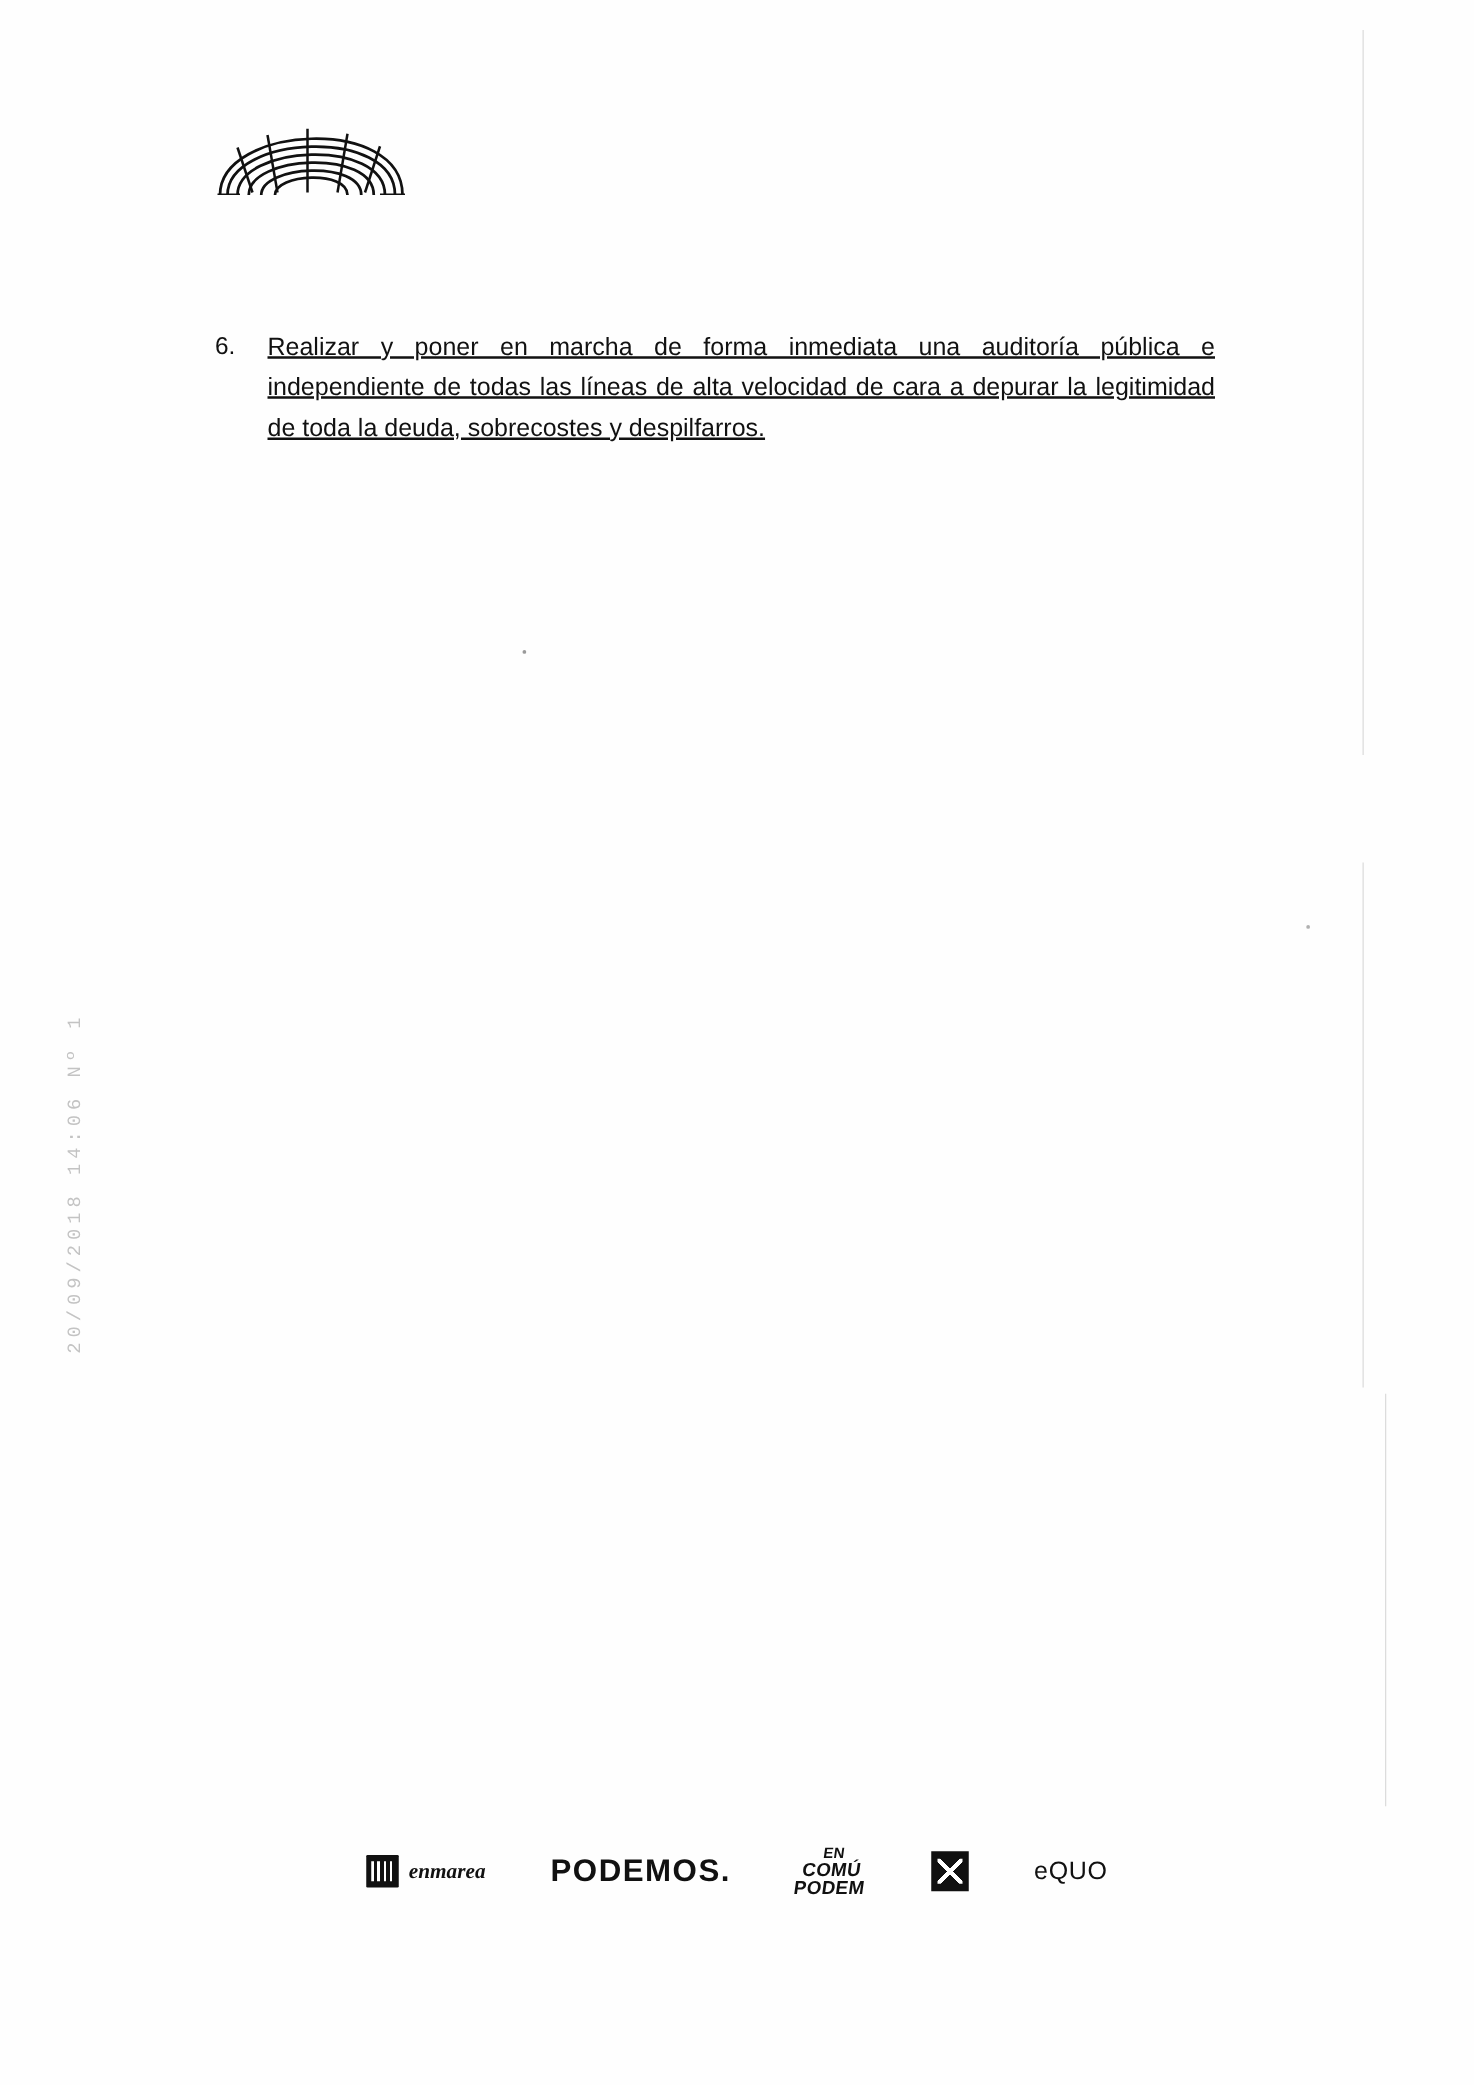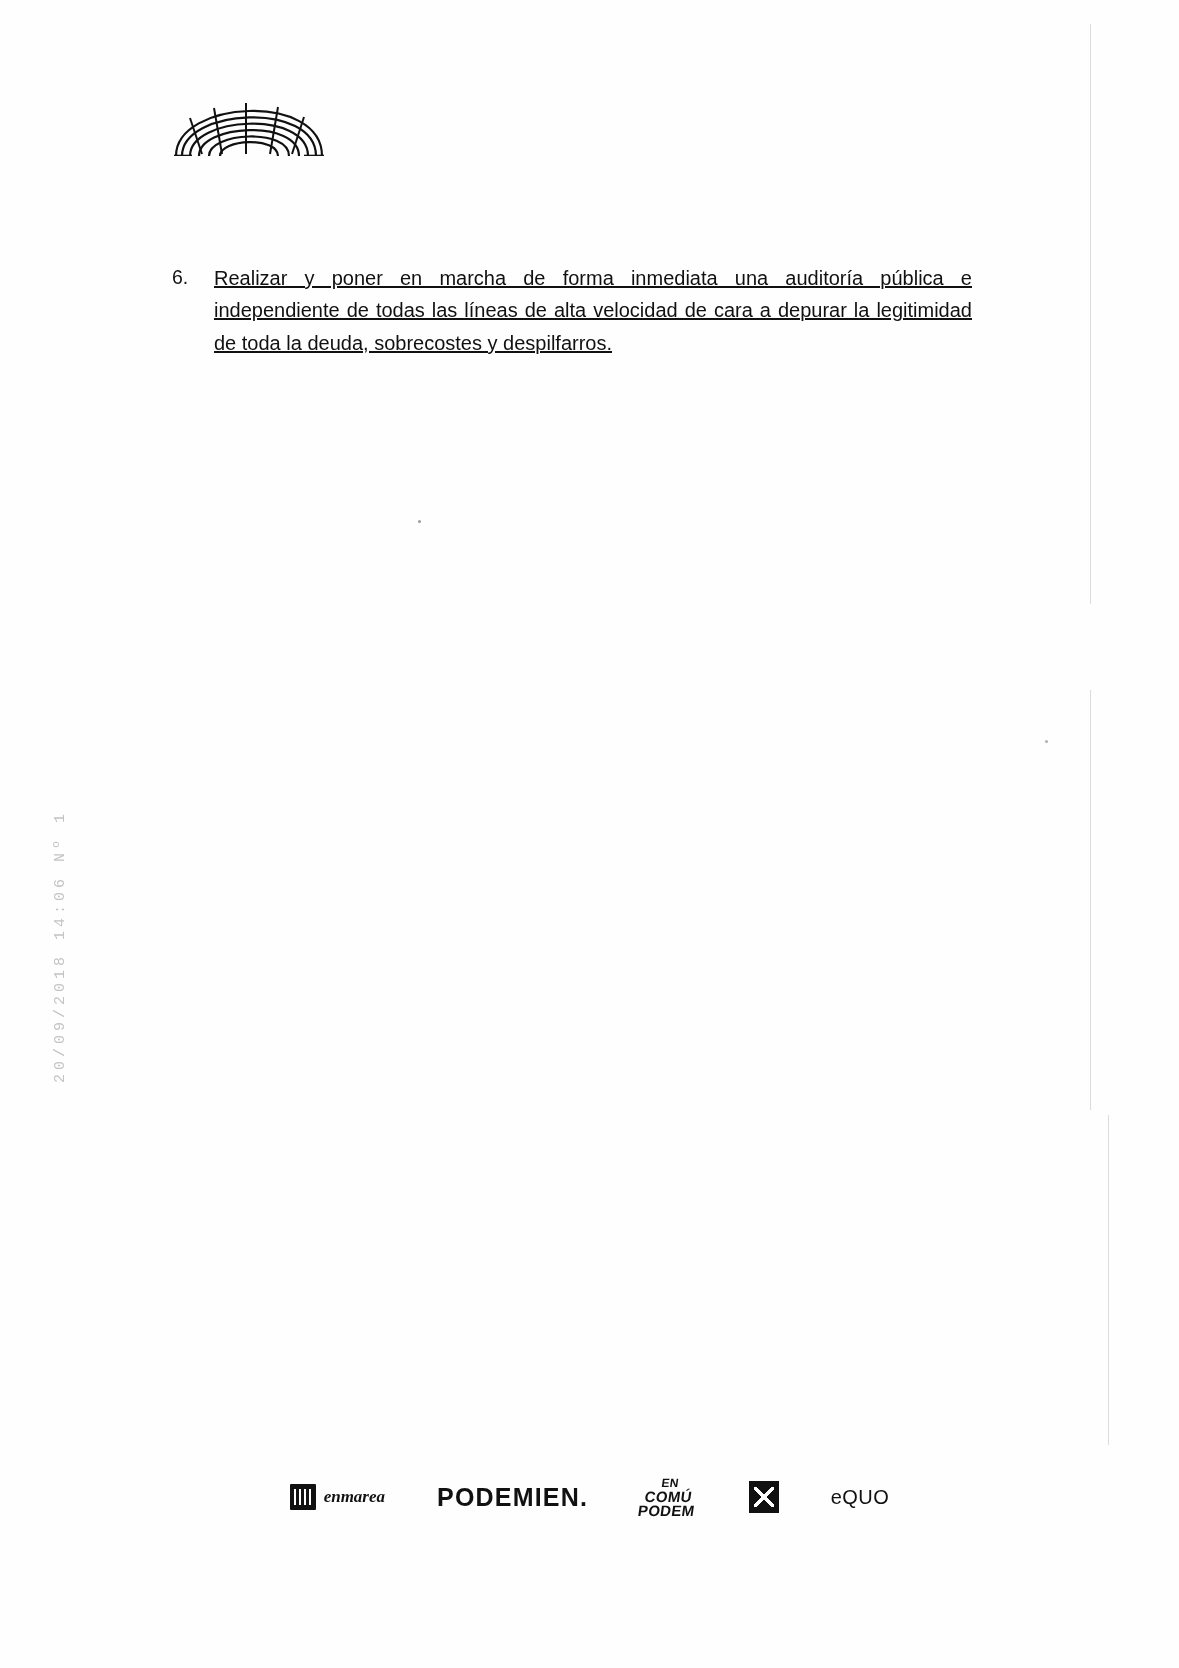--- a/index.html
+++ b/index.html
@@ -279,21 +279,21 @@
   <div class="edge-line edge-c"></div>
 
   <div class="footer">
 
     <div class="flogo">
       <span class="enmarea-mark"></span>
       <span class="enmarea-word">enmarea</span>
     </div>
 
     <div class="flogo">
-      <span class="podemos-word">PODEMIEN.</span>
+      <span class="podemos-word">PODEMOS.</span>
     </div>
 
     <div class="flogo">
       <span class="encomu">
         <span class="l1">EN</span><br>
         <span class="l2">COMÚ</span><br>
         <span class="l3">PODEM</span>
       </span>
     </div>
 

